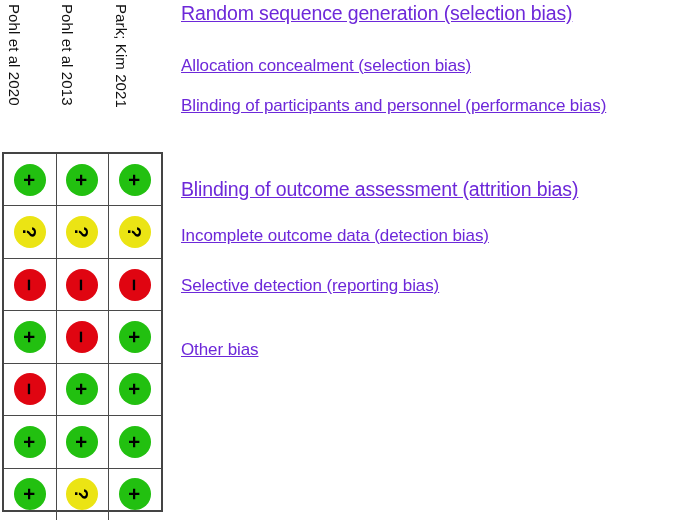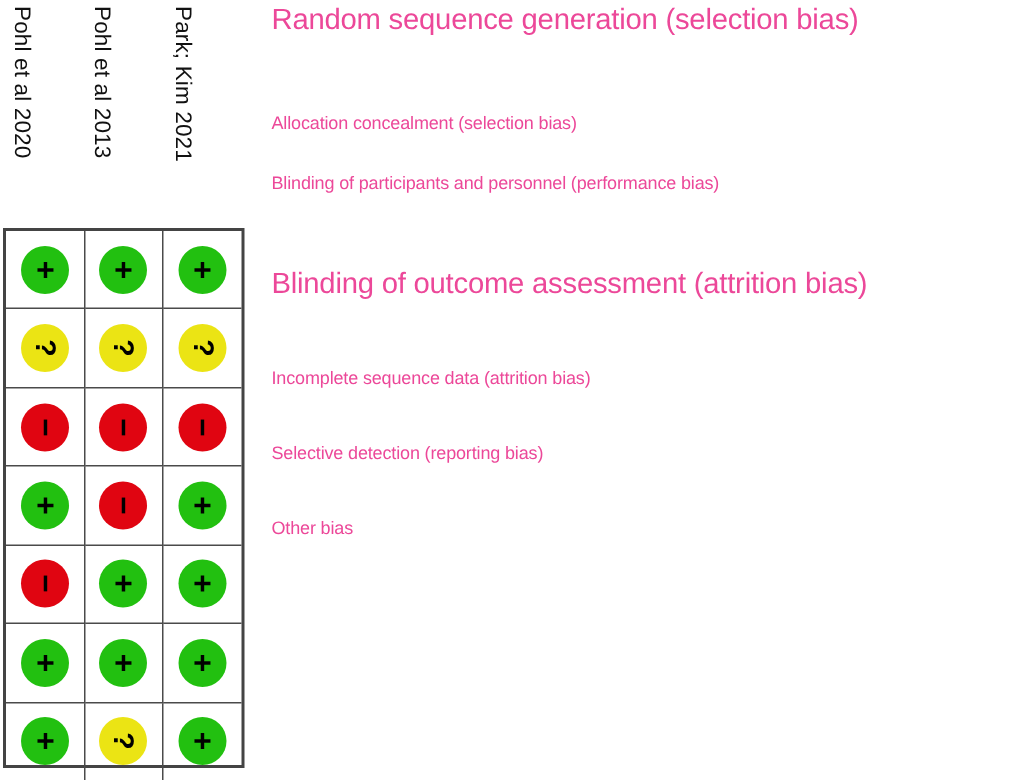--- a/index.html
+++ b/index.html
@@ -111,40 +111,40 @@
   
   #domain-labels {
     position: absolute;
     left: 181px;
     top: 0px;
     width: 504px;
   }
   .domain-label {
     font-family: "Liberation Sans", sans-serif;
     font-weight: 400;
-    color: #ec4899;
+    color: #6d28d9;
     line-height: 1.16;
+    text-decoration: underline;
   }
   .domain-label.sz-lg {
     font-size: 19.5px;
     letter-spacing: -0.15px;
   }
   .domain-label.sz-sm {
-    font-size: 12px;
+    font-size: 17px;
     letter-spacing: -0.1px;
-    margin-top: 20px;
   }
   
   .domain-label[data-row="0"] { position:absolute; top: 2px;   }
   .domain-label[data-row="1"] { position:absolute; top: 56px;  }
   .domain-label[data-row="2"] { position:absolute; top: 96px; width: 500px; }
   .domain-label[data-row="3"] { position:absolute; top: 178px; }
   .domain-label[data-row="4"] { position:absolute; top: 226px; }
   .domain-label[data-row="5"] { position:absolute; top: 276px; }
-  .domain-label[data-row="6"] { position:absolute; top: 326px; }
+  .domain-label[data-row="6"] { position:absolute; top: 340px; }
 </style>
 </head>
 <body>
 
 <div id="study-headers">
     <div class="study-header" style="left: 0px;">
       <span class="rot">Pohl et al 2020</span>
     </div>
     <div class="study-header" style="left: 53.6px;">
       <span class="rot">Pohl et al 2013</span>
@@ -194,16 +194,16 @@
         </tr>
       </tbody>
   </table>
 </div>
 
 <div id="domain-labels">
     <div class="domain-label sz-lg" data-row="0">Random sequence generation (selection bias)</div>
     <div class="domain-label sz-sm" data-row="1">Allocation concealment (selection bias)</div>
     <div class="domain-label sz-sm" data-row="2">Blinding of participants and personnel (performance bias)</div>
     <div class="domain-label sz-lg" data-row="3">Blinding of outcome assessment (attrition bias)</div>
-    <div class="domain-label sz-sm" data-row="4">Incomplete sequence data (attrition bias)</div>
+    <div class="domain-label sz-sm" data-row="4">Incomplete outcome data (detection bias)</div>
     <div class="domain-label sz-sm" data-row="5">Selective detection (reporting bias)</div>
     <div class="domain-label sz-sm" data-row="6">Other bias</div>
   </div>
 
 </body></html>

